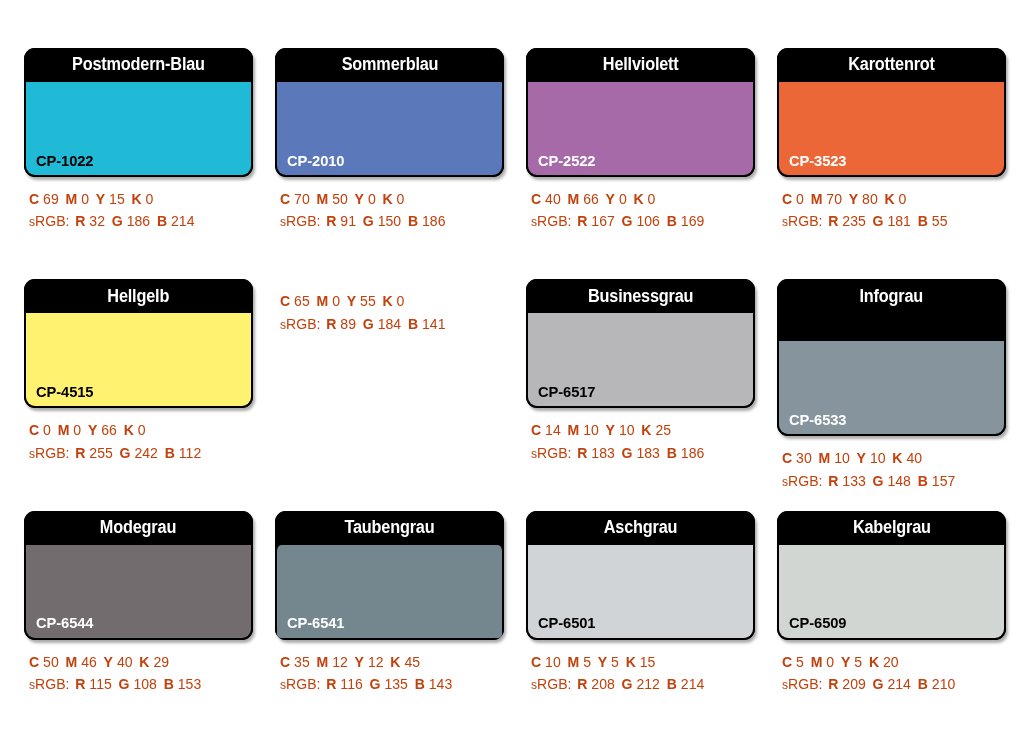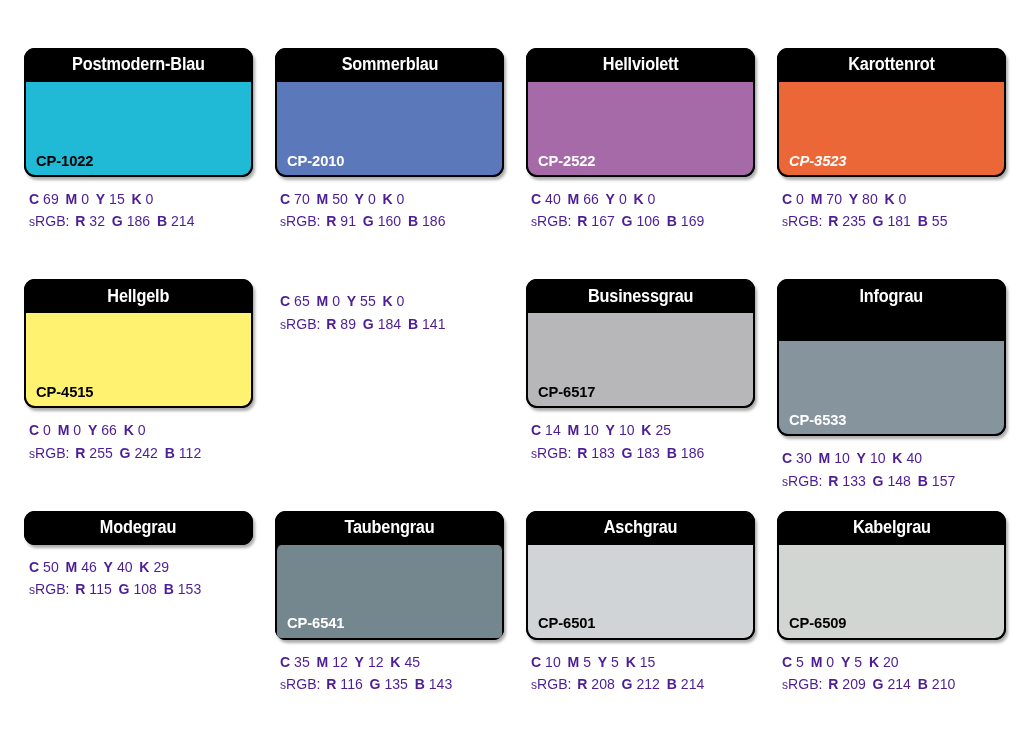--- a/index.html
+++ b/index.html
@@ -86,21 +86,21 @@
     line-height: 1;
     transform: scaleX(0.95);
     transform-origin: left center;
   }
   .card-code.dark  { color: #000000; }
   .card-code.light { color: #ffffff; }
 
   
   .specs {
     padding: 11px 0 0 5px;
-    color: #4c1d95;
+    color: #c2410c;
   }
   .spec-line {
     font-size: 14.5px;
     line-height: 1.55;
     white-space: nowrap;
     transform: scaleX(0.97);
     transform-origin: left center;
   }
   .spec-line .k {
     font-weight: bold;
@@ -140,21 +140,21 @@
       <div class="card">
         <div class="card-header">
           <div class="card-title">Sommerblau</div>
         </div>
         <div class="card-color" style="background: rgb(91, 120, 186);">
           <div class="card-code light">CP-2010</div>
         </div>
       </div>
       <div class="specs">
         <div class="spec-line"><span class="pair"><span class="k">C</span> <span class="v">70</span></span><span class="pair"><span class="k">M</span> <span class="v">50</span></span><span class="pair"><span class="k">Y</span> <span class="v">0</span></span><span class="pair"><span class="k">K</span> <span class="v">0</span></span></div>
-        <div class="spec-line"><span class="label-srgb"><span class="sm">s</span><span>RGB:</span></span><span class="pair"><span class="k">R</span> <span class="v">91</span></span><span class="pair"><span class="k">G</span> <span class="v">160</span></span><span class="pair"><span class="k">B</span> <span class="v">186</span></span></div>
+        <div class="spec-line"><span class="label-srgb"><span class="sm">s</span><span>RGB:</span></span><span class="pair"><span class="k">R</span> <span class="v">91</span></span><span class="pair"><span class="k">G</span> <span class="v">150</span></span><span class="pair"><span class="k">B</span> <span class="v">186</span></span></div>
       </div>
     </div>
     <div class="swatch-cell">
       <div class="card">
         <div class="card-header">
           <div class="card-title">Hellviolett</div>
         </div>
         <div class="card-color" style="background: rgb(167, 106, 169);">
           <div class="card-code light">CP-2522</div>
         </div>
@@ -162,21 +162,21 @@
       <div class="specs">
         <div class="spec-line"><span class="pair"><span class="k">C</span> <span class="v">40</span></span><span class="pair"><span class="k">M</span> <span class="v">66</span></span><span class="pair"><span class="k">Y</span> <span class="v">0</span></span><span class="pair"><span class="k">K</span> <span class="v">0</span></span></div>
         <div class="spec-line"><span class="label-srgb"><span class="sm">s</span><span>RGB:</span></span><span class="pair"><span class="k">R</span> <span class="v">167</span></span><span class="pair"><span class="k">G</span> <span class="v">106</span></span><span class="pair"><span class="k">B</span> <span class="v">169</span></span></div>
       </div>
     </div>
     <div class="swatch-cell">
       <div class="card">
         <div class="card-header">
           <div class="card-title">Karottenrot</div>
         </div>
-        <div class="card-color" style="background: rgb(235, 103, 55); font-style: italic;">
+        <div class="card-color" style="background: rgb(235, 103, 55);">
           <div class="card-code light">CP-3523</div>
         </div>
       </div>
       <div class="specs">
         <div class="spec-line"><span class="pair"><span class="k">C</span> <span class="v">0</span></span><span class="pair"><span class="k">M</span> <span class="v">70</span></span><span class="pair"><span class="k">Y</span> <span class="v">80</span></span><span class="pair"><span class="k">K</span> <span class="v">0</span></span></div>
         <div class="spec-line"><span class="label-srgb"><span class="sm">s</span><span>RGB:</span></span><span class="pair"><span class="k">R</span> <span class="v">235</span></span><span class="pair"><span class="k">G</span> <span class="v">181</span></span><span class="pair"><span class="k">B</span> <span class="v">55</span></span></div>
       </div>
     </div>
     <div class="swatch-cell">
       <div class="card">
@@ -224,20 +224,23 @@
       <div class="specs">
         <div class="spec-line"><span class="pair"><span class="k">C</span> <span class="v">30</span></span><span class="pair"><span class="k">M</span> <span class="v">10</span></span><span class="pair"><span class="k">Y</span> <span class="v">10</span></span><span class="pair"><span class="k">K</span> <span class="v">40</span></span></div>
         <div class="spec-line"><span class="label-srgb"><span class="sm">s</span><span>RGB:</span></span><span class="pair"><span class="k">R</span> <span class="v">133</span></span><span class="pair"><span class="k">G</span> <span class="v">148</span></span><span class="pair"><span class="k">B</span> <span class="v">157</span></span></div>
       </div>
     </div>
     <div class="swatch-cell">
       <div class="card">
         <div class="card-header">
           <div class="card-title">Modegrau</div>
         </div>
+        <div class="card-color" style="background: rgb(115, 108, 111);">
+          <div class="card-code light">CP-6544</div>
+        </div>
       </div>
       <div class="specs">
         <div class="spec-line"><span class="pair"><span class="k">C</span> <span class="v">50</span></span><span class="pair"><span class="k">M</span> <span class="v">46</span></span><span class="pair"><span class="k">Y</span> <span class="v">40</span></span><span class="pair"><span class="k">K</span> <span class="v">29</span></span></div>
         <div class="spec-line"><span class="label-srgb"><span class="sm">s</span><span>RGB:</span></span><span class="pair"><span class="k">R</span> <span class="v">115</span></span><span class="pair"><span class="k">G</span> <span class="v">108</span></span><span class="pair"><span class="k">B</span> <span class="v">153</span></span></div>
       </div>
     </div>
     <div class="swatch-cell">
       <div class="card">
         <div class="card-header">
           <div class="card-title">Taubengrau</div>

